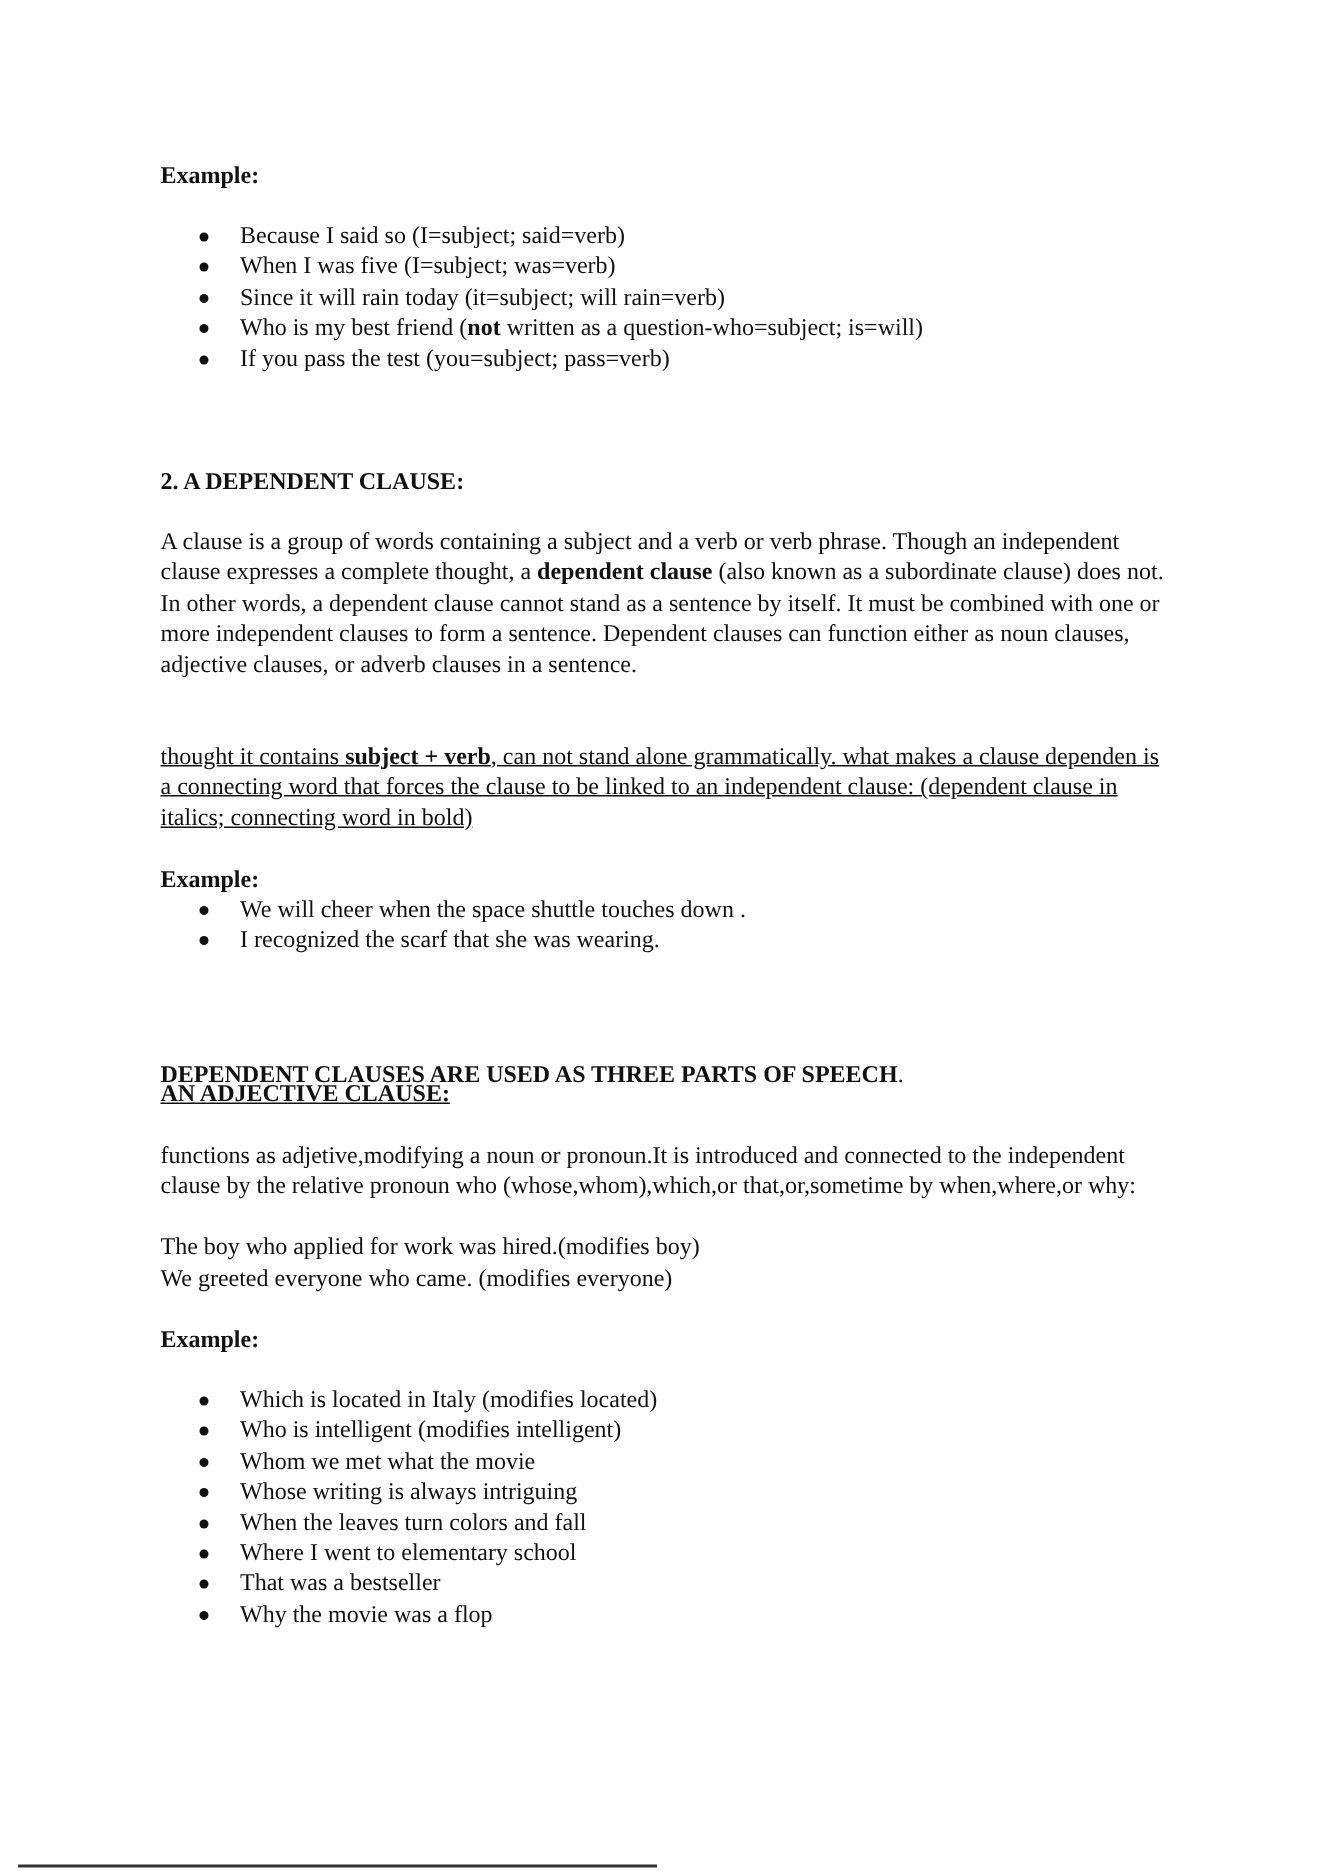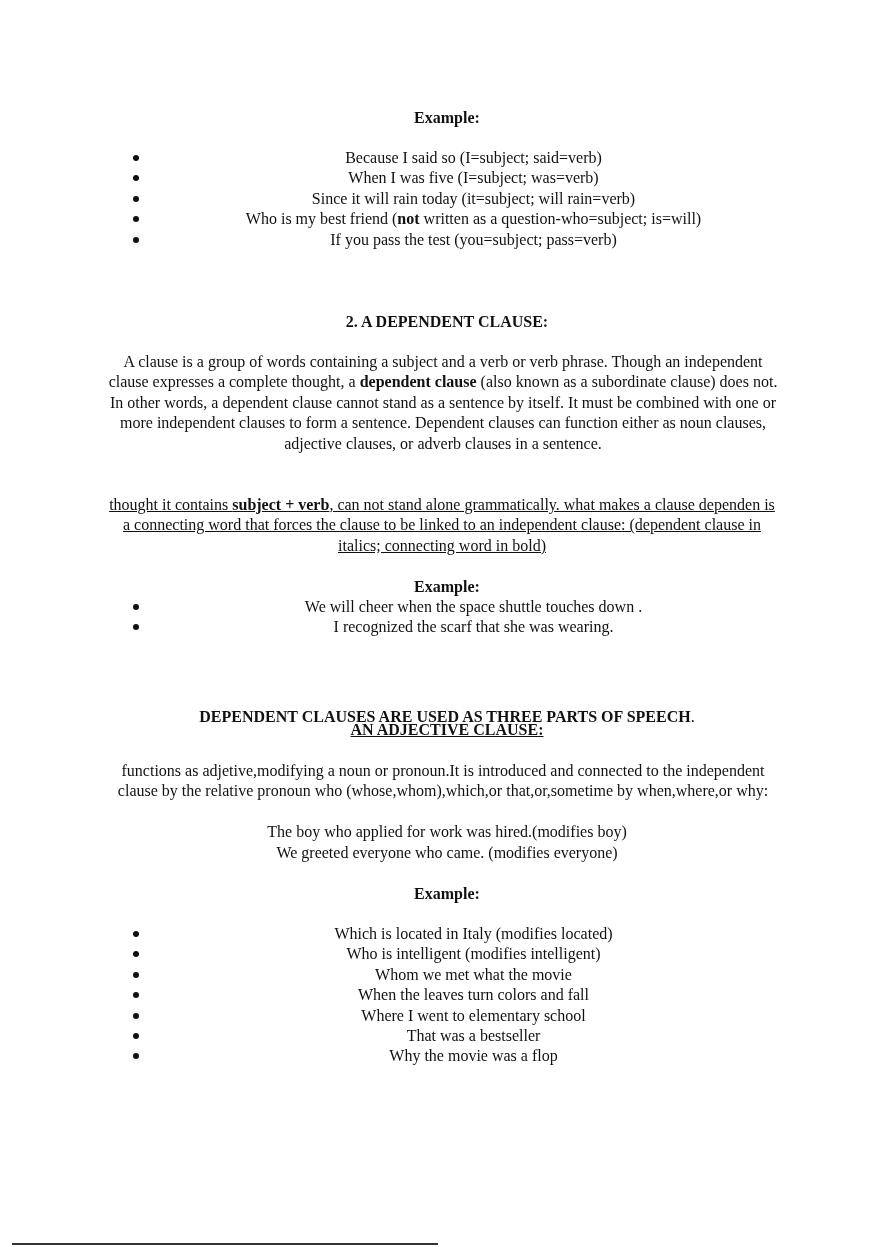--- a/index.html
+++ b/index.html
@@ -4,21 +4,21 @@
 <style>
   html, body { margin: 0; padding: 0; background: #ffffff; }
   body {
     width: 880px; height: 1247px; position: relative; overflow: hidden;
     font-family: "Liberation Serif", "DejaVu Serif", serif;
     color: #111111;
     font-size: 16px;
     line-height: 20.4px;
   }
   .page { position: absolute; left: 107px; top: 0; width: 680px; }
-  .blk { position: absolute; left: 0; width: 680px; text-align: center; }
+  .blk { position: absolute; left: 0; width: 680px; }
   .h { font-weight: bold; }
   ul.bul { list-style: none; margin: 0; padding: 0; }
   ul.bul li { position: relative; padding-left: 53px; height: 20.4px; white-space: nowrap; }
   ul.bul li .dot {
     position: absolute; left: 26px; top: 7px; width: 6px; height: 6px;
     border-radius: 50%; background: #111;
   }
   p { margin: 0; }
   b { font-weight: bold; }
   .footer-line {
@@ -51,20 +51,21 @@
   <div class="blk" style="top:707px;"><b>DEPENDENT CLAUSES ARE USED AS THREE PARTS OF SPEECH</b><span>.</span></div>
   <div class="blk h" style="top:720px;text-decoration:underline;">AN ADJECTIVE  CLAUSE:</div>
   <p class="blk" style="top:761px; width:672px;">functions as adjetive,modifying a noun  or pronoun.It is introduced and connected to the independent clause by the relative pronoun who (whose,whom),which,or that,or,sometime by when,where,or why:</p>
   <div class="blk" style="top:822px;">The boy who applied for work was hired.(modifies boy)</div>
   <div class="blk" style="top:843px;">We greeted everyone who came. (modifies everyone)</div>
   <div class="blk h" style="top:884px;">Example:</div>
   <ul class="bul blk" style="top:924px;">
     <li><span class="dot"></span><span>Which is located in Italy (modifies located)</span></li>
     <li><span class="dot"></span><span>Who is intelligent (modifies intelligent)</span></li>
     <li><span class="dot"></span><span>Whom we met what the movie</span></li>
+    <li><span class="dot"></span><span>Whose writing is always intriguing</span></li>
     <li><span class="dot"></span><span>When the leaves turn colors and fall</span></li>
     <li><span class="dot"></span><span>Where I went to elementary school</span></li>
     <li><span class="dot"></span><span>That was a bestseller</span></li>
     <li><span class="dot"></span><span>Why the movie was a flop</span></li>
   </ul>
 </div>
 
 <div class="footer-line"></div>
 
 </body></html>

